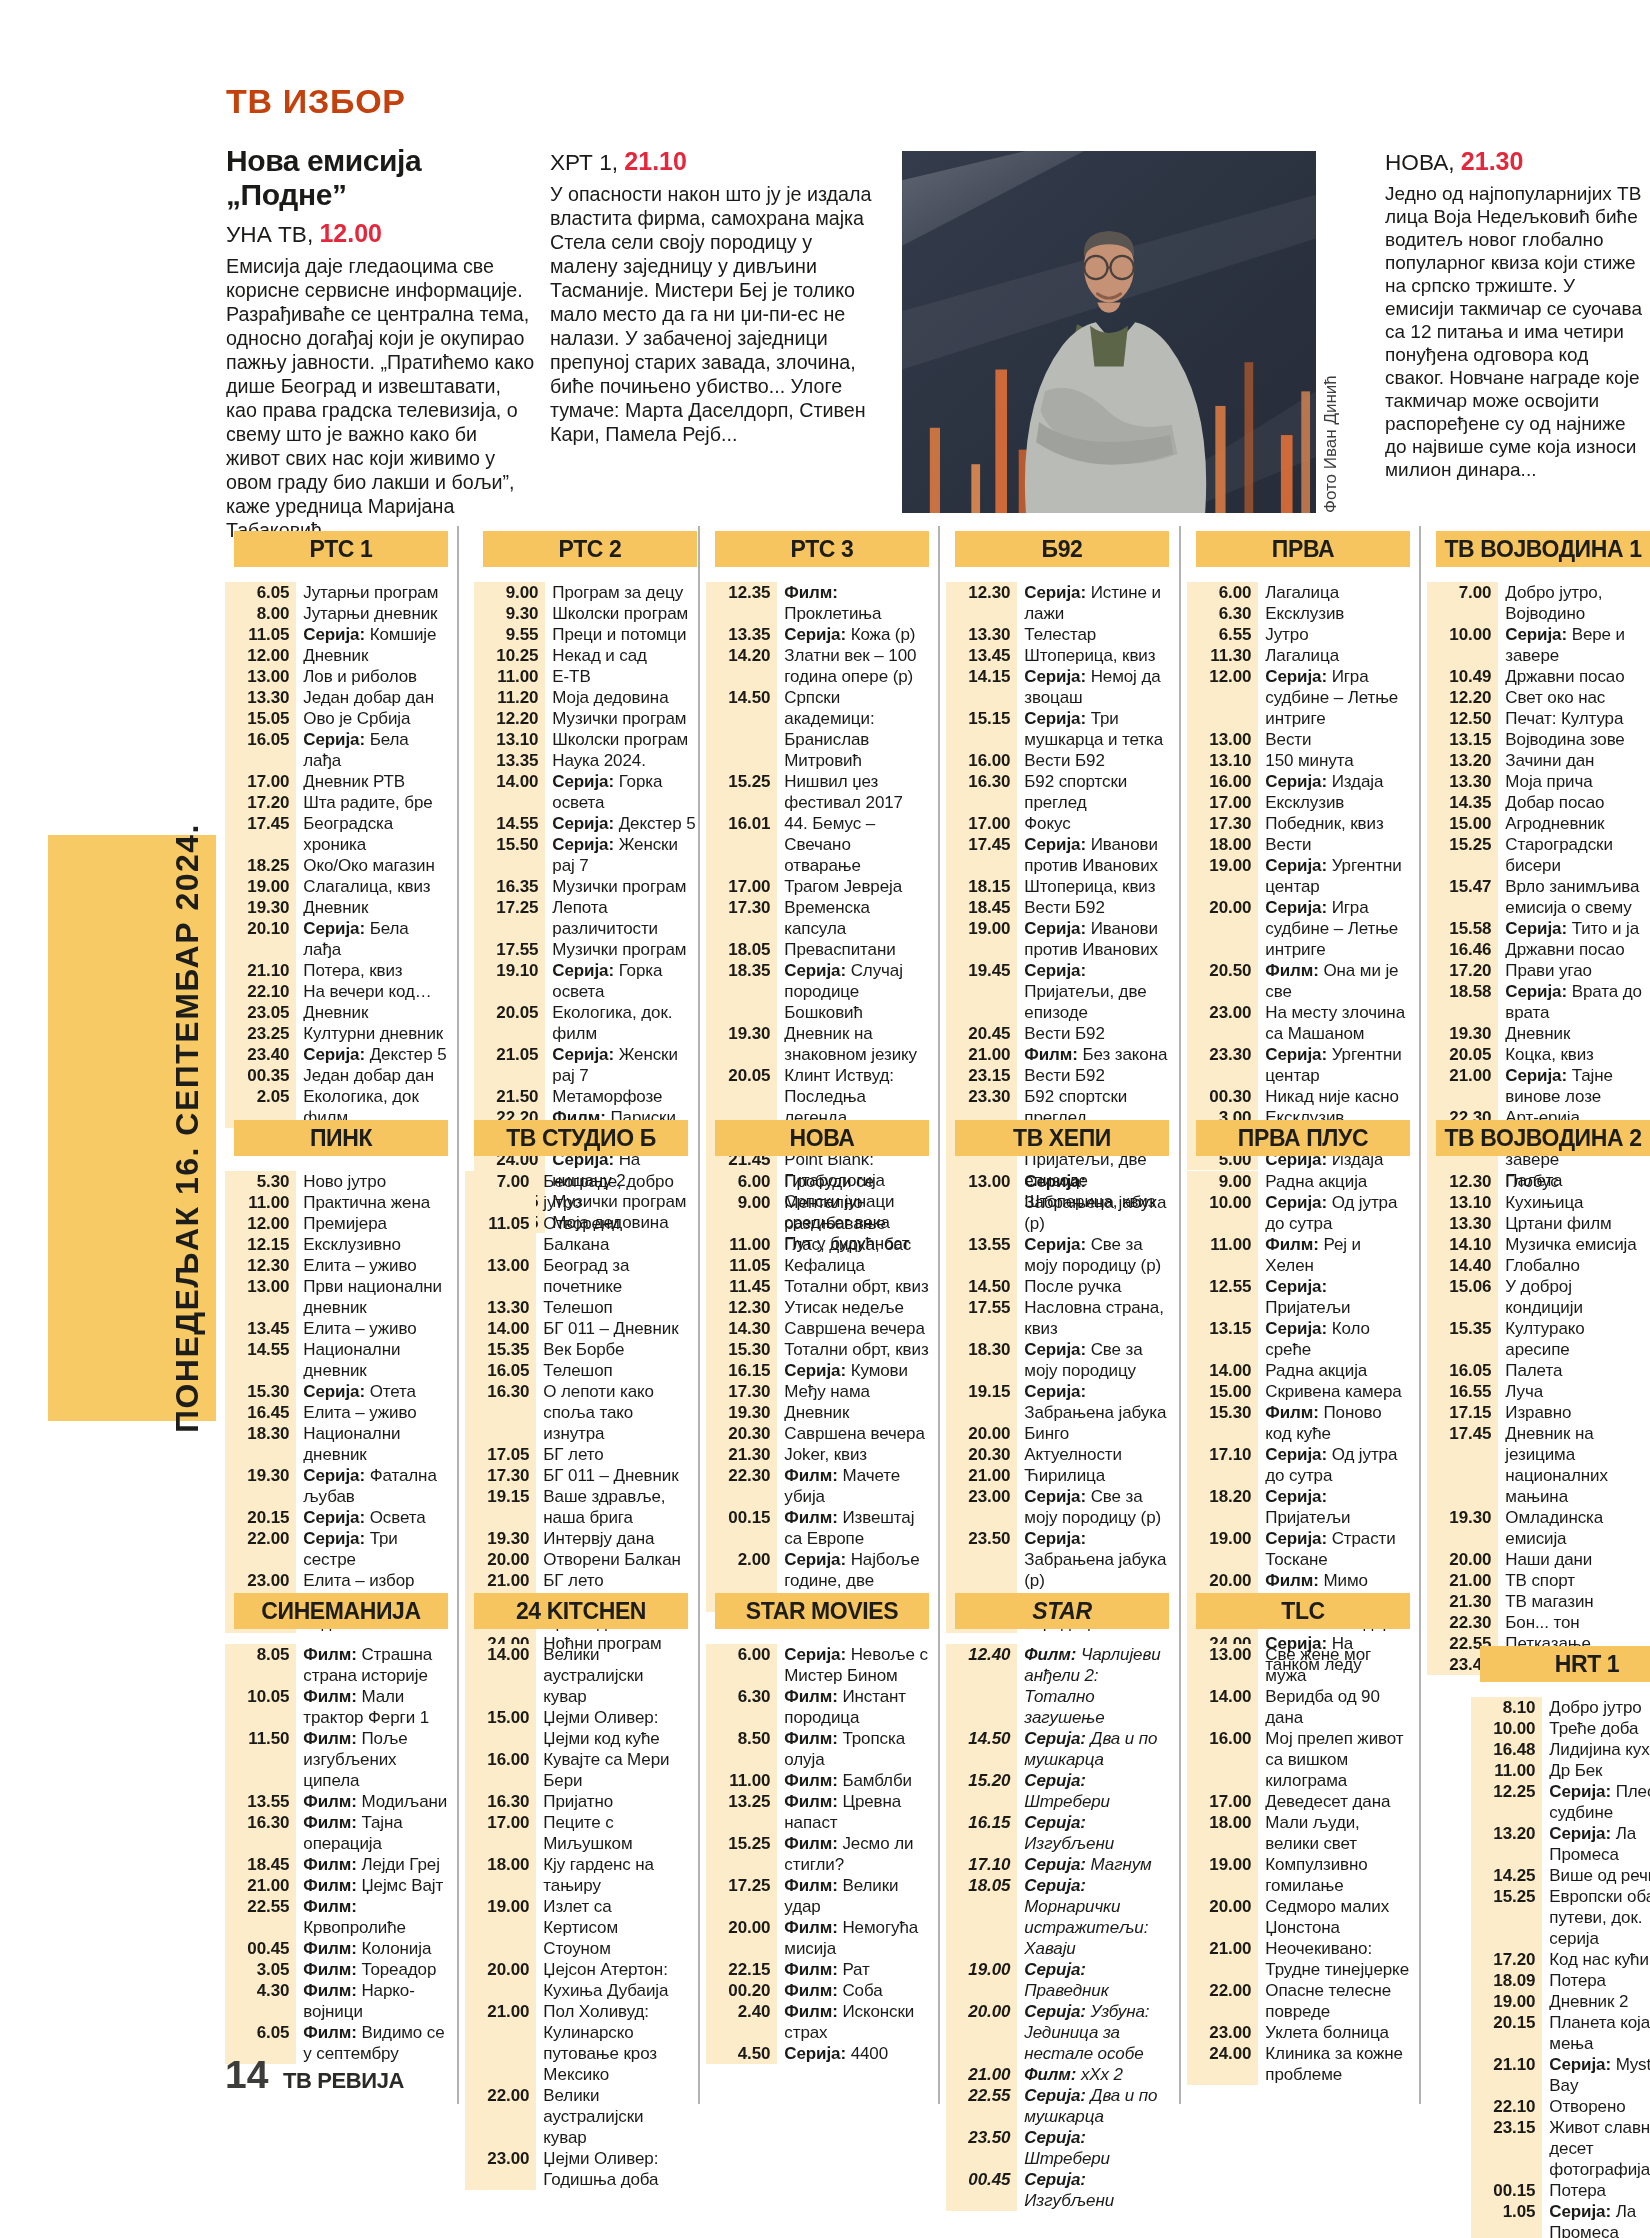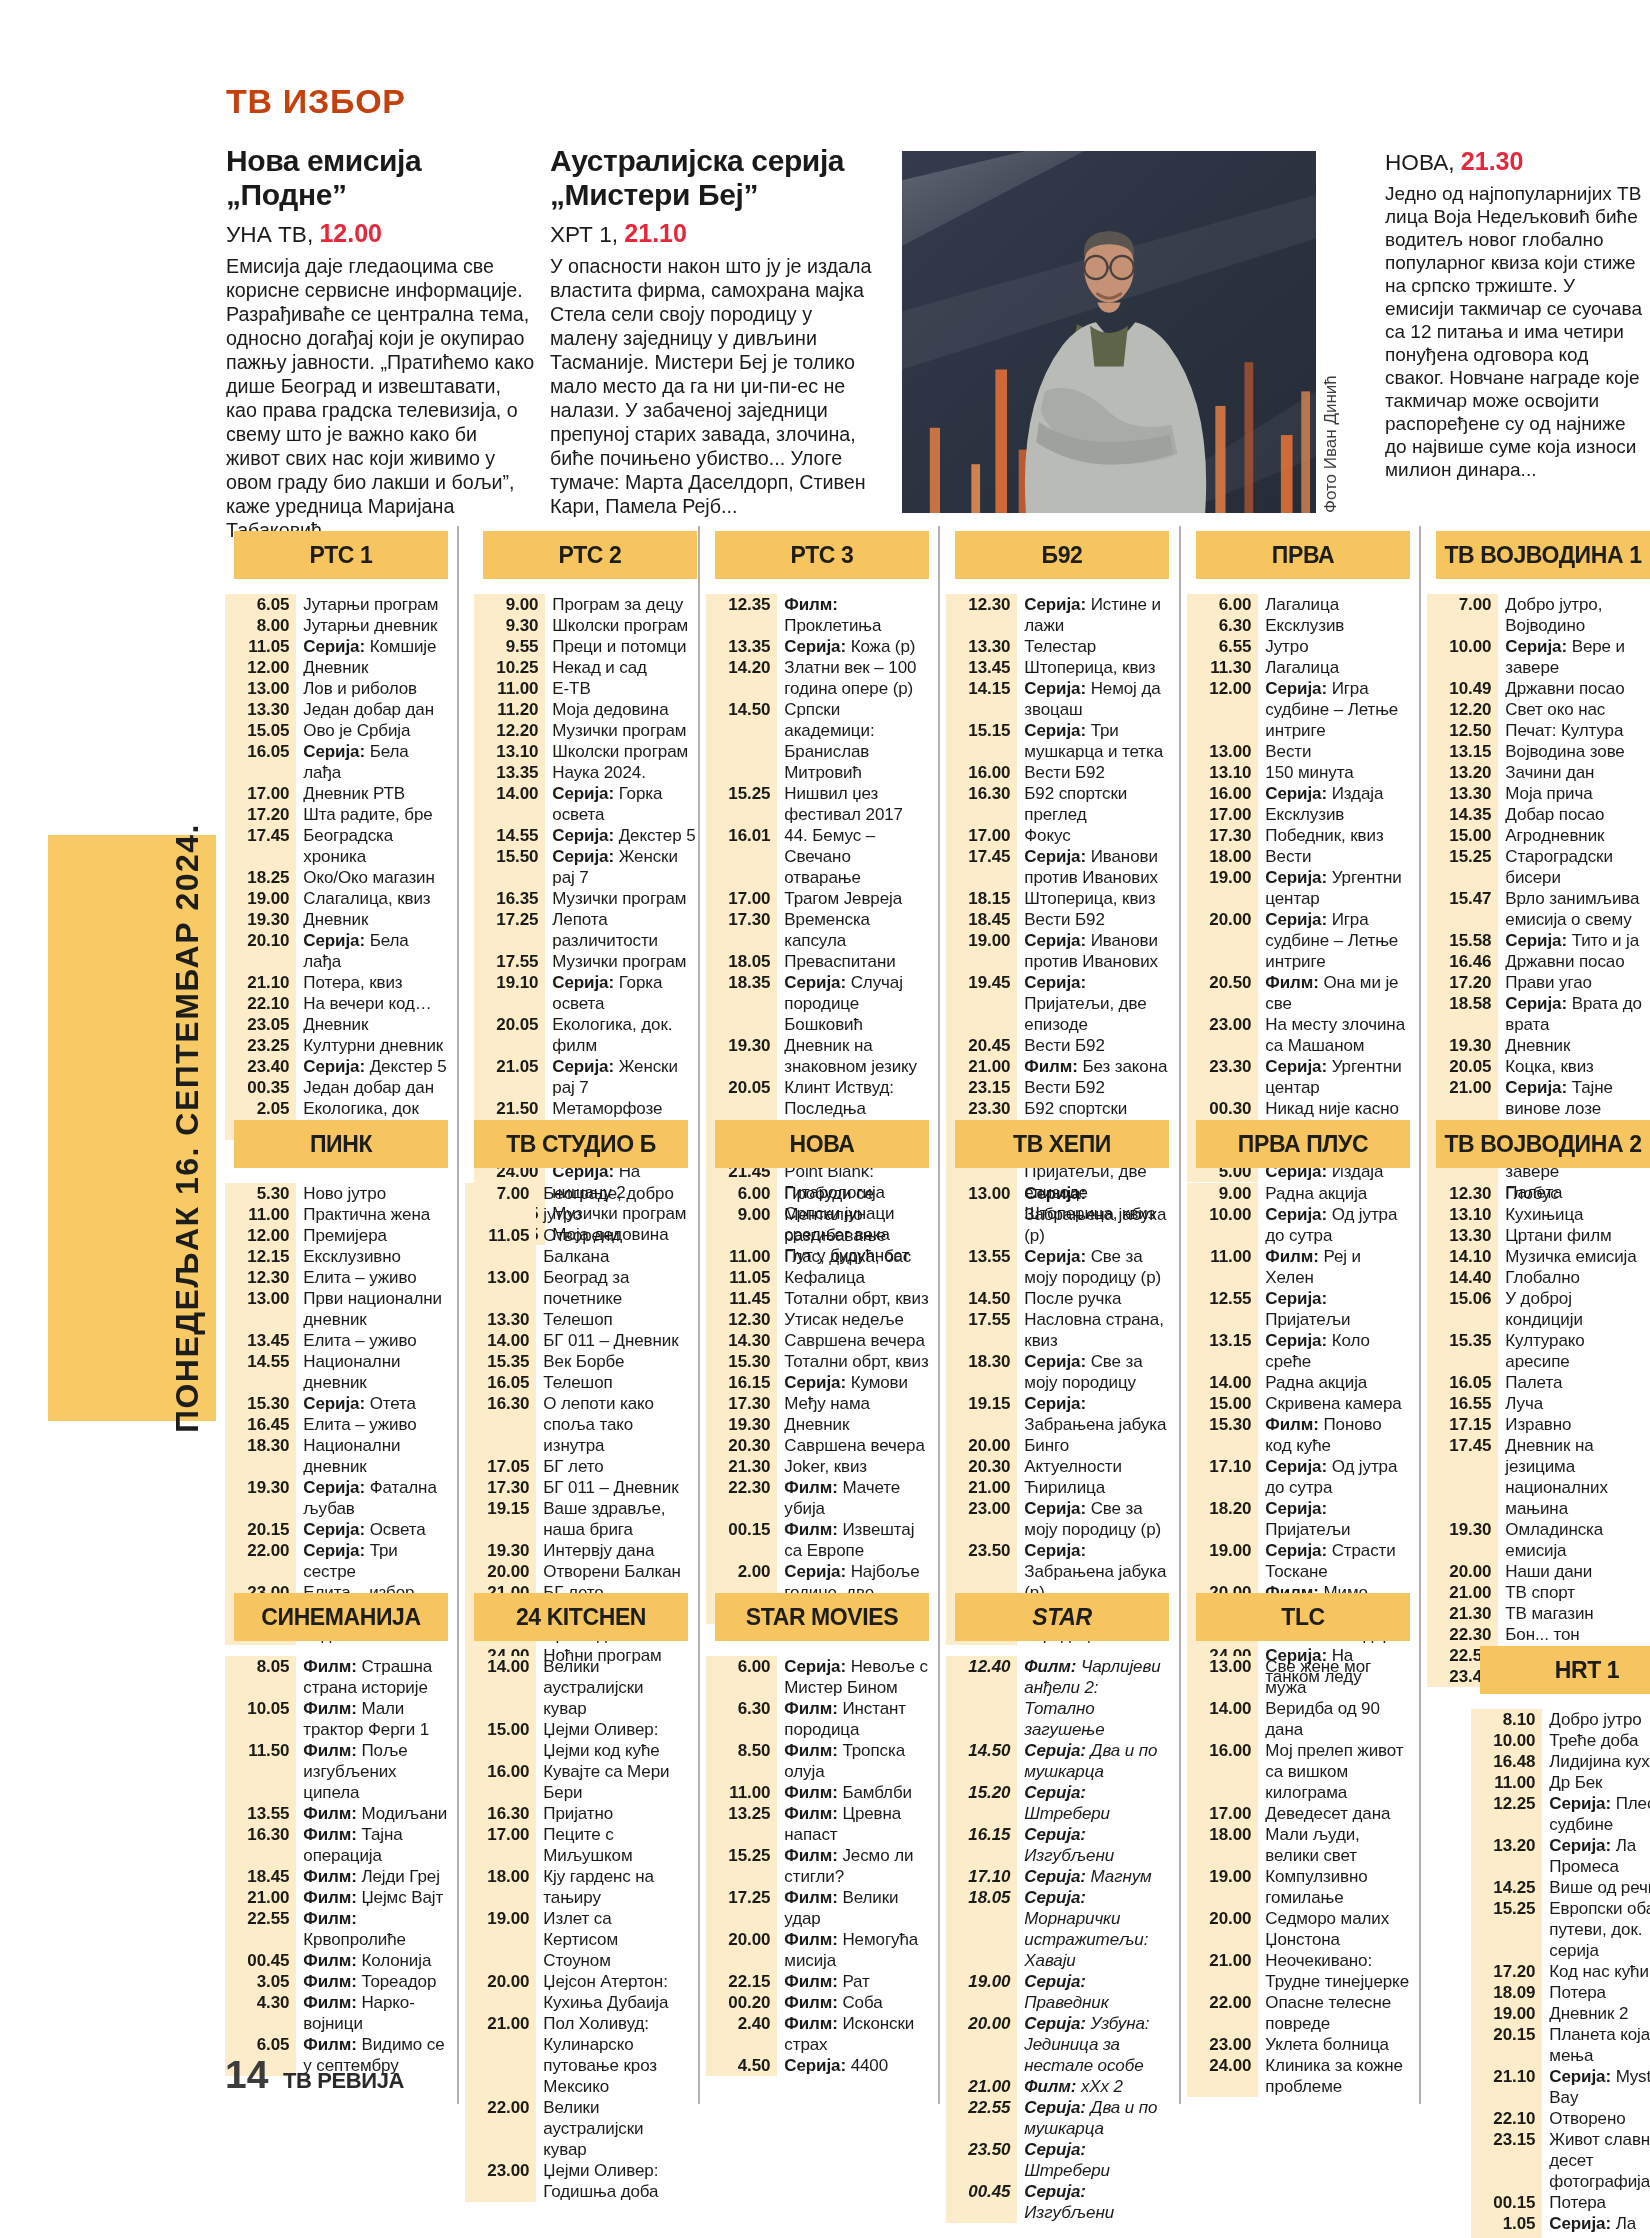--- a/index.html
+++ b/index.html
@@ -37,21 +37,21 @@
     background:#f8ca66;display:flex;align-items:center;justify-content:flex-end;
   }
   .dateband span{
     writing-mode:vertical-rl;transform:rotate(180deg);
     font-weight:bold;font-size:32px;letter-spacing:1.5px;color:#1d1d1b;
     padding-left:10.2px;white-space:nowrap;
   }
   .vsep{position:absolute;top:526px;height:1578px;width:1.5px;background:#b2b2b0;}
   .section{position:absolute;width:223px;}
   .chan{
-    height:48px;background:#f7c55f;display:flex;align-items:center;justify-content:center;
+    height:36px;background:#f7c55f;display:flex;align-items:center;justify-content:center;
     font-weight:bold;font-size:23px;color:#1d1d1b;letter-spacing:-0.4px;margin-left:9px;
   }
   .entries{margin-top:14.6px;}
   .row{display:flex;font-size:17px;line-height:21px;letter-spacing:-0.1px;}
   .row .t{
     flex:0 0 71px;background:#fcecca;text-align:right;padding-right:6.6px;
     font-weight:bold;box-sizing:border-box;
   }
   .row .x{flex:1;padding-left:7.3px;}
   .row .x b{font-weight:bold;}
@@ -64,21 +64,20 @@
 
 <div class="kicker">ТВ ИЗБОР</div>
 
 <section class="article" id="art0">
   <h1>Нова емисија „Подне”</h1>
   <p class="sub"><span>УНА ТВ, </span><span class="rtime">12.00</span></p>
   <p class="body">Емисија даје гледаоцима све корисне сервисне информације. Разрађиваће се централна тема, односно догађај који је окупирао пажњу јавности. „Пратићемо како дише Београд и извештавати, као права градска телевизија, о свему што је важно како би живот свих нас који живимо у овом граду био лакши и бољи”, каже уредница Маријана Табаковић.</p>
 </section>
 
 <section class="article" id="art1">
-  <h1>Аустралијска серија „Мистери Беј”</h1>
   <p class="sub"><span>ХРТ 1, </span><span class="rtime">21.10</span></p>
   <p class="body">У опасности након што ју је издала властита фирма, самохрана мајка Стела сели своју породицу у малену заједницу у дивљини Тасманије. Мистери Беј је толико мало место да га ни џи-пи-ес не налази. У забаченој заједници препуној старих завада, злочина, биће почињено убиство... Улоге тумаче: Марта Даселдорп, Стивен Кари, Памела Рејб...</p>
 </section>
 
 <section class="article" id="art2">
   <p class="sub"><span>НОВА, </span><span class="rtime">21.30</span></p>
   <p class="body">Једно од најпопуларнијих ТВ лица Воја Недељковић биће водитељ новог глобално популарног квиза који стиже на српско тржиште. У емисији такмичар се суочава са 12 питања и има четири понуђена одговора код сваког. Новчане награде које такмичар може освојити распоређене су од најниже до највише суме која износи милион динара...</p>
 </section>
 
 <div class="photo">

